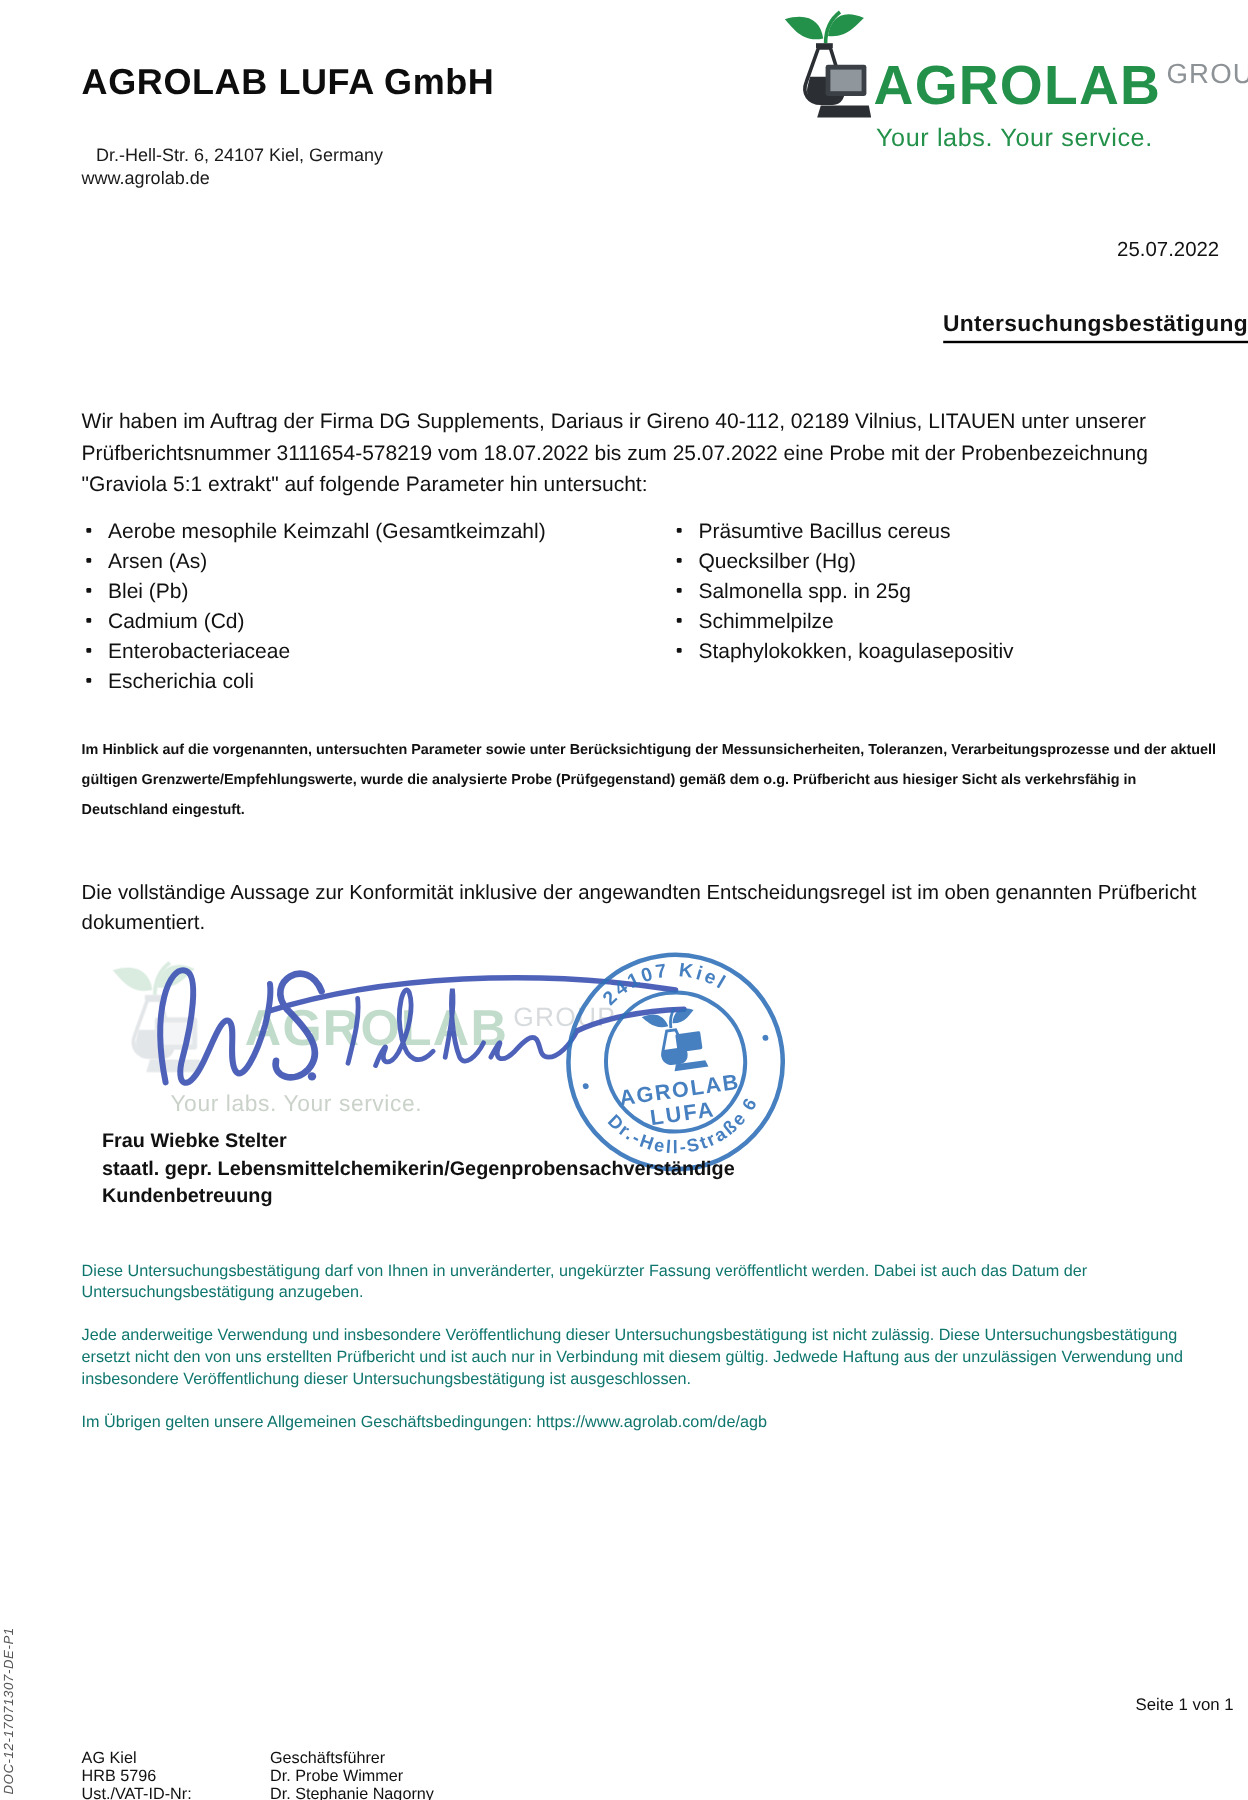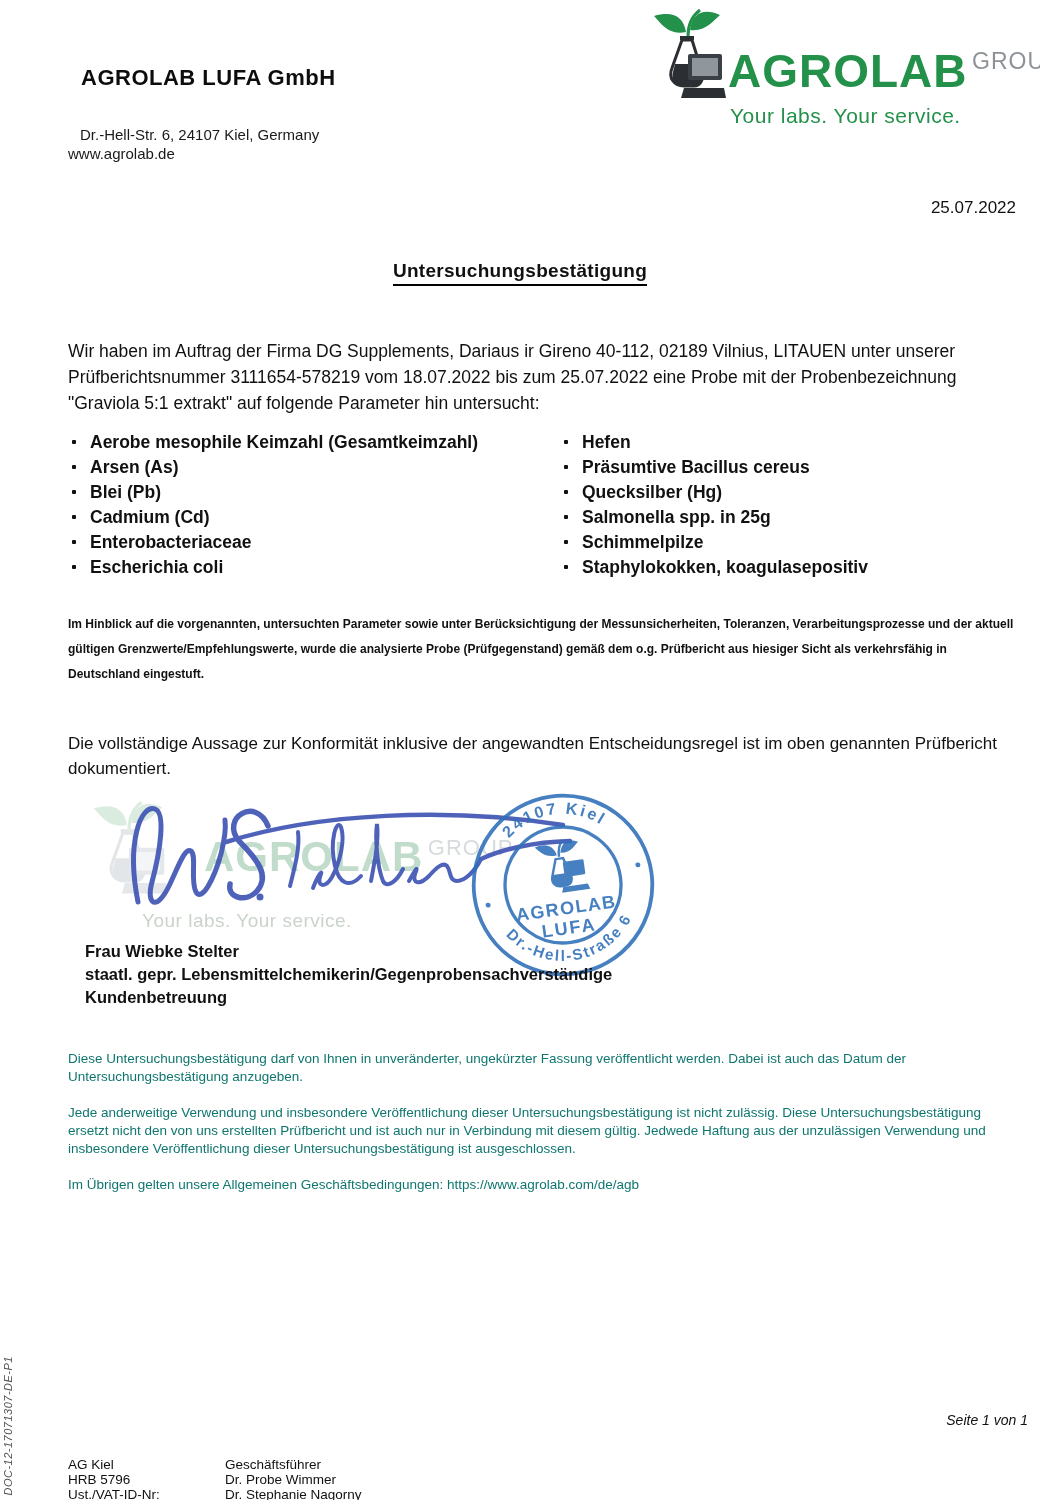--- a/index.html
+++ b/index.html
@@ -4,43 +4,43 @@
 <style>
   html,body{margin:0;padding:0;background:#e8e8e8;}
   .page{
     position:relative;width:1040px;height:1500px;margin:0 auto;
     background:#ffffff;overflow:hidden;
     font-family:"Liberation Sans","DejaVu Sans",sans-serif;
     color:#111;
   }
   
   .company-block{position:absolute;left:68px;top:52px;}
-  .company-name{font-size:22px;font-weight:bold;letter-spacing:.5px;margin:13px;color:#0d0d0d;}
+  .company-name{font-size:30px;font-weight:bold;letter-spacing:.5px;margin:0;color:#0d0d0d;}
   .company-addr{margin:34px 0 0 12px;font-size:15px;line-height:19px;color:#1a1a1a;}
   .company-web{margin:0;font-size:15px;line-height:19px;color:#1a1a1a;}
 
   .logo-block{position:absolute;left:648px;top:6px;width:388px;}
   .logo-icon{position:absolute;left:0;top:0;}
   .logo-text{position:absolute;left:80px;top:38px;white-space:nowrap;}
   .logo-brand{font-size:46px;font-weight:bold;letter-spacing:1px;color:var(--green);}
   .logo-suffix{font-size:23px;color:#8d9296;letter-spacing:1px;vertical-align:18px;font-weight:400;}
   .logo-tagline{position:absolute;left:82px;top:98px;font-size:21px;color:var(--green);letter-spacing:.5px;}
 
   .doc-date{position:absolute;right:24px;top:198px;font-size:17px;margin-left:36px;}
 
-  .title-wrap{position:absolute;left:0;top:260px;width:100%;text-align:center;}
+  .title-wrap{position:absolute;left:0;top:260px;width:100%;text-align:right;}
   .doc-title{display:inline-block;font-size:19px;font-weight:bold;border-bottom:2px solid #000;padding-bottom:2px;letter-spacing:.3px;}
 
   .intro{position:absolute;left:68px;top:320px;width:950px;font-size:17.5px;line-height:26px;}
 
   .params{position:absolute;left:68px;top:430px;width:950px;display:flex;}
   .params ul{list-style:none;margin:0;padding:0;}
   .params .col-left{width:492px;}
   .params .col-right{width:458px;}
-  .params li{position:relative;padding-left:22px;font-weight:bold;font-size:17.5px;line-height:25px;}
+  .params li{position:relative;padding-left:22px;font-weight:normal;font-size:17.5px;line-height:25px;}
   .params li::before{content:"";position:absolute;left:4px;top:10px;width:4px;height:4px;background:#111;border-radius:1px;}
 
   .assessment{position:absolute;left:68px;top:600px;width:950px;font-size:12px;line-height:25px;font-weight:bold;}
   .conformity{position:absolute;left:68px;top:714px;width:950px;font-size:17px;line-height:25px;}
 
   
   .sig-area{position:absolute;left:0;top:780px;width:1040px;height:240px;}
   .watermark{position:absolute;left:72px;top:18px;width:520px;opacity:.55;}
   .wm-icon{position:absolute;left:0;top:0;opacity:.5;}
   .wm-text{position:absolute;left:132px;top:35px;white-space:nowrap;}
@@ -49,21 +49,21 @@
   .wm-tagline{position:absolute;left:70px;top:112px;font-size:19px;color:#9fae9f;letter-spacing:.5px;}
   .signature-svg{position:absolute;left:108px;top:0;}
   .stamp-svg{position:absolute;left:468px;top:10px;opacity:.88;}
 
   .signer{position:absolute;left:85px;top:940px;font-size:16.5px;font-weight:bold;line-height:23px;}
   .signer p{margin:0;}
 
   .legal{position:absolute;left:68px;top:1050px;width:956px;font-size:13.5px;line-height:18px;color:#0f766e;}
   .legal p{margin:0 0 18px 0;}
 
-  .page-num{position:absolute;right:12px;top:1412px;font-size:14px;font-style:italic;margin-left:34px;}
+  .page-num{position:absolute;right:12px;top:1412px;font-size:14px;margin-left:34px;}
 
   .doc-code{
     position:absolute;left:2px;bottom:4px;
     writing-mode:vertical-rl;transform:rotate(180deg);
     font-size:11px;font-style:italic;color:#555;letter-spacing:.5px;
   }
 
   .footer{position:absolute;left:68px;top:1441px;display:flex;font-size:13.5px;line-height:15px;margin-top:16px;}
   .footer .fcol1{width:157px;}
   .footer .fcol2{width:300px;}
@@ -112,21 +112,20 @@
   <div class="params">
     <ul class="col-left">
       <li>Aerobe mesophile Keimzahl (Gesamtkeimzahl)</li>
       <li>Arsen (As)</li>
       <li>Blei (Pb)</li>
       <li>Cadmium (Cd)</li>
       <li>Enterobacteriaceae</li>
       <li>Escherichia coli</li>
     </ul>
     <ul class="col-right">
-      <li>Hefen</li>
       <li>Präsumtive Bacillus cereus</li>
       <li>Quecksilber (Hg)</li>
       <li>Salmonella spp. in 25g</li>
       <li>Schimmelpilze</li>
       <li>Staphylokokken, koagulasepositiv</li>
     </ul>
   </div>
 
   <p class="assessment">Im Hinblick auf die vorgenannten, untersuchten Parameter sowie unter Berücksichtigung der Messunsicherheiten, Toleranzen, Verarbeitungsprozesse und der aktuell gültigen Grenzwerte/Empfehlungswerte, wurde die analysierte Probe (Prüfgegenstand) gemäß dem o.g. Prüfbericht aus hiesiger Sicht als verkehrsfähig in Deutschland eingestuft.</p>
 

